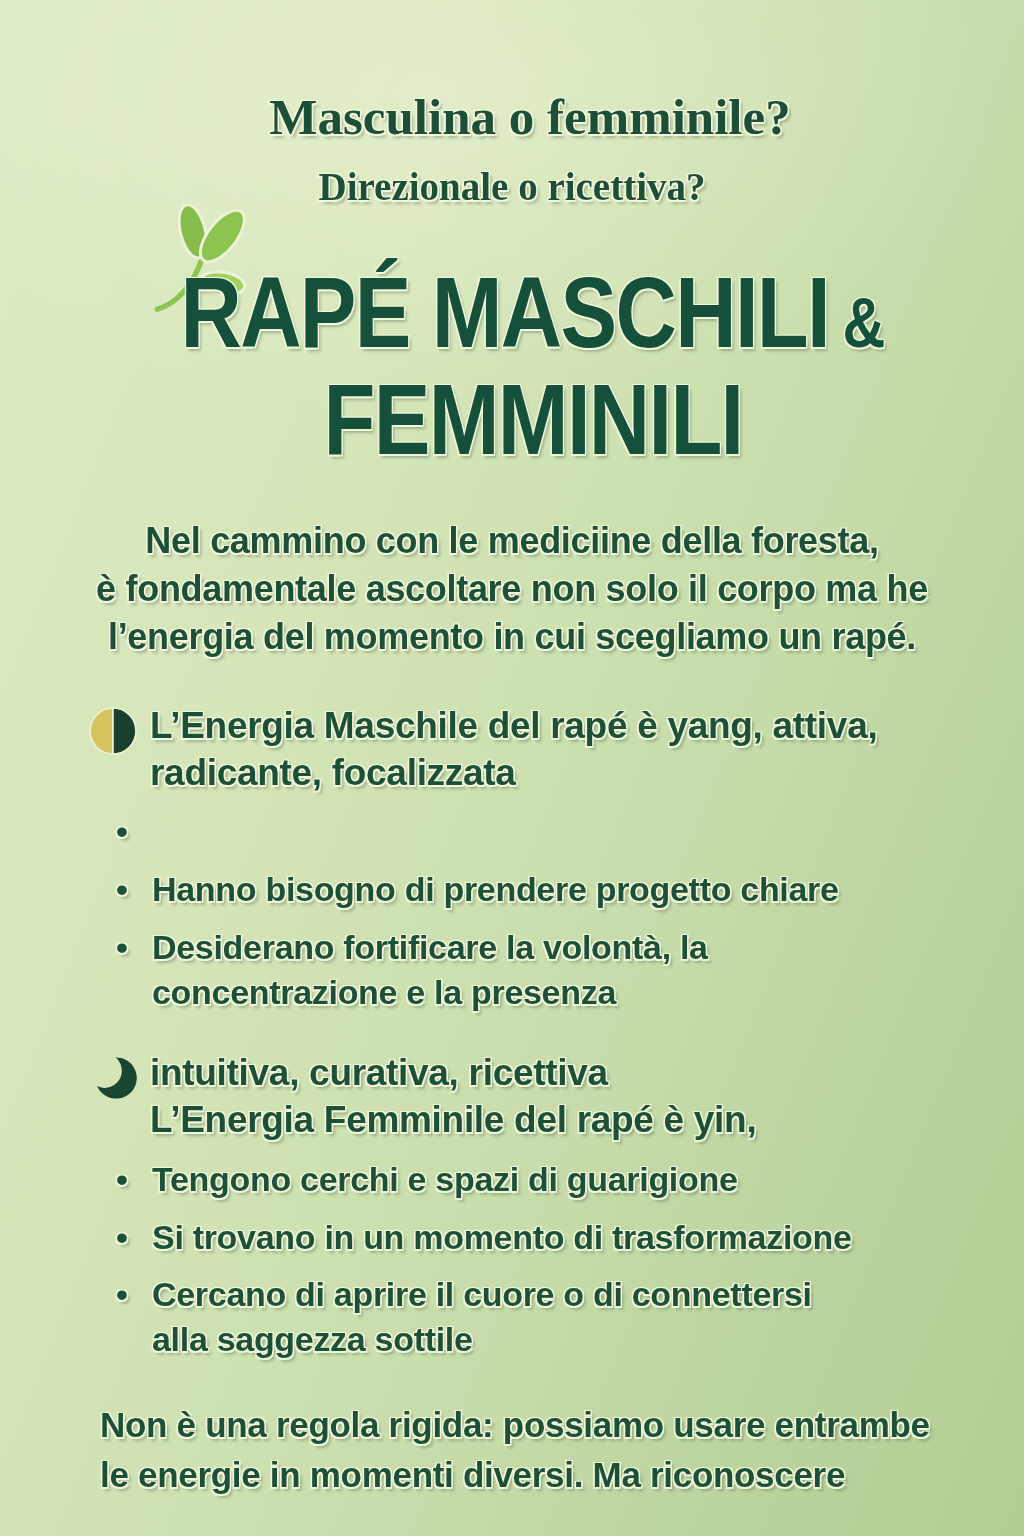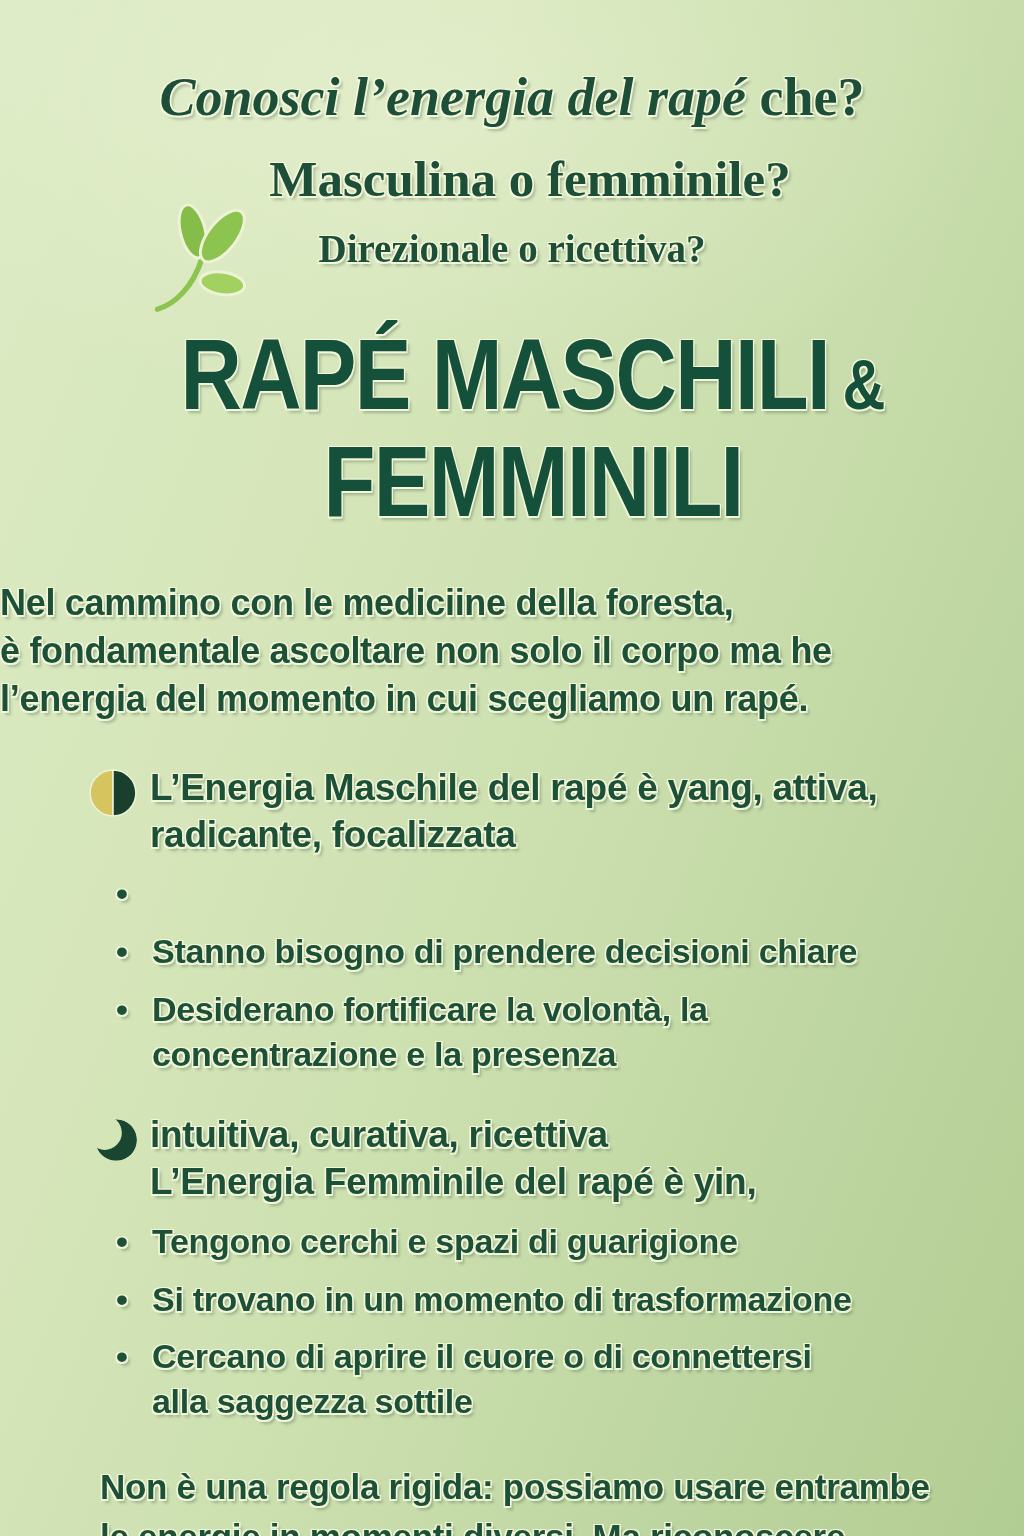--- a/index.html
+++ b/index.html
@@ -58,20 +58,21 @@
     font-size: 100px;
     letter-spacing: -2px;
     transform: scaleX(0.85);
     transform-origin: 50% 50%;
     white-space: nowrap;
   }
   .title .amp { font-size: 70px; margin-left: 16px; letter-spacing: 0; }
   
   .intro {
     margin-top: 44px;
+    text-align: center;
     font-size: 36px;
     font-weight: bold;
     line-height: 1.34;
     letter-spacing: -0.3px;
   }
   
   .section { margin: 40px 0 0 88px; }
   .section.second { margin-top: 34px; }
   .sec-heading {
     position: relative;
@@ -110,21 +111,20 @@
     line-height: 1.42;
     letter-spacing: -0.3px;
   }
 </style>
 </head>
 <body>
 
 <div class="poster">
 
   <div class="questions">
-    <div class="q-line1 halo"><span class="it">Conosci l’energia del rapé</span><span> che?</span></div>
     <div class="q-line2 halo">Masculina o femminile?</div>
     <div class="q-line3 halo">Direzionale o ricettiva?</div>
     <div class="leaf-wrap">
       <svg viewBox="0 0 100 100" width="118" height="118" aria-hidden="true">
         <path d="M8 96 C 22 92, 38 78, 46 52" fill="none" stroke="#8cc44f" stroke-width="4.5" stroke-linecap="round"></path>
         <g stroke="#edf3d6" stroke-width="2.5">
           <ellipse cx="38" cy="30" rx="10.5" ry="23" transform="rotate(-14 38 30)" fill="#86bd4a"></ellipse>
           <ellipse cx="63" cy="34" rx="12" ry="26" transform="rotate(38 63 34)" fill="#8cc44f"></ellipse>
           <ellipse cx="63" cy="74" rx="19" ry="9.5" transform="rotate(8 63 74)" fill="#a3d160"></ellipse>
         </g>
@@ -154,21 +154,21 @@
       <span class="hline" style="display:block">L’Energia Maschile del rapé è yang, attiva,</span>
       <span class="hline" style="display:block">radicante, focalizzata</span>
     </div>
     <div class="bullets">
       <div class="bullet">
         <span class="dot halo">•</span>
       </div>
       <div class="bullet">
         <span class="dot halo">•</span>
         <span class="btext halo">
-            <span class="bline">Stanno bisogno di prendere decisioni chiare</span>
+            <span class="bline">Hanno bisogno di prendere progetto chiare</span>
           </span>
       </div>
       <div class="bullet">
         <span class="dot halo">•</span>
         <span class="btext halo">
             <span class="bline">Desiderano fortificare la volontà, la</span>
             <span class="bline">concentrazione e la presenza</span>
           </span>
       </div>
     </div>

